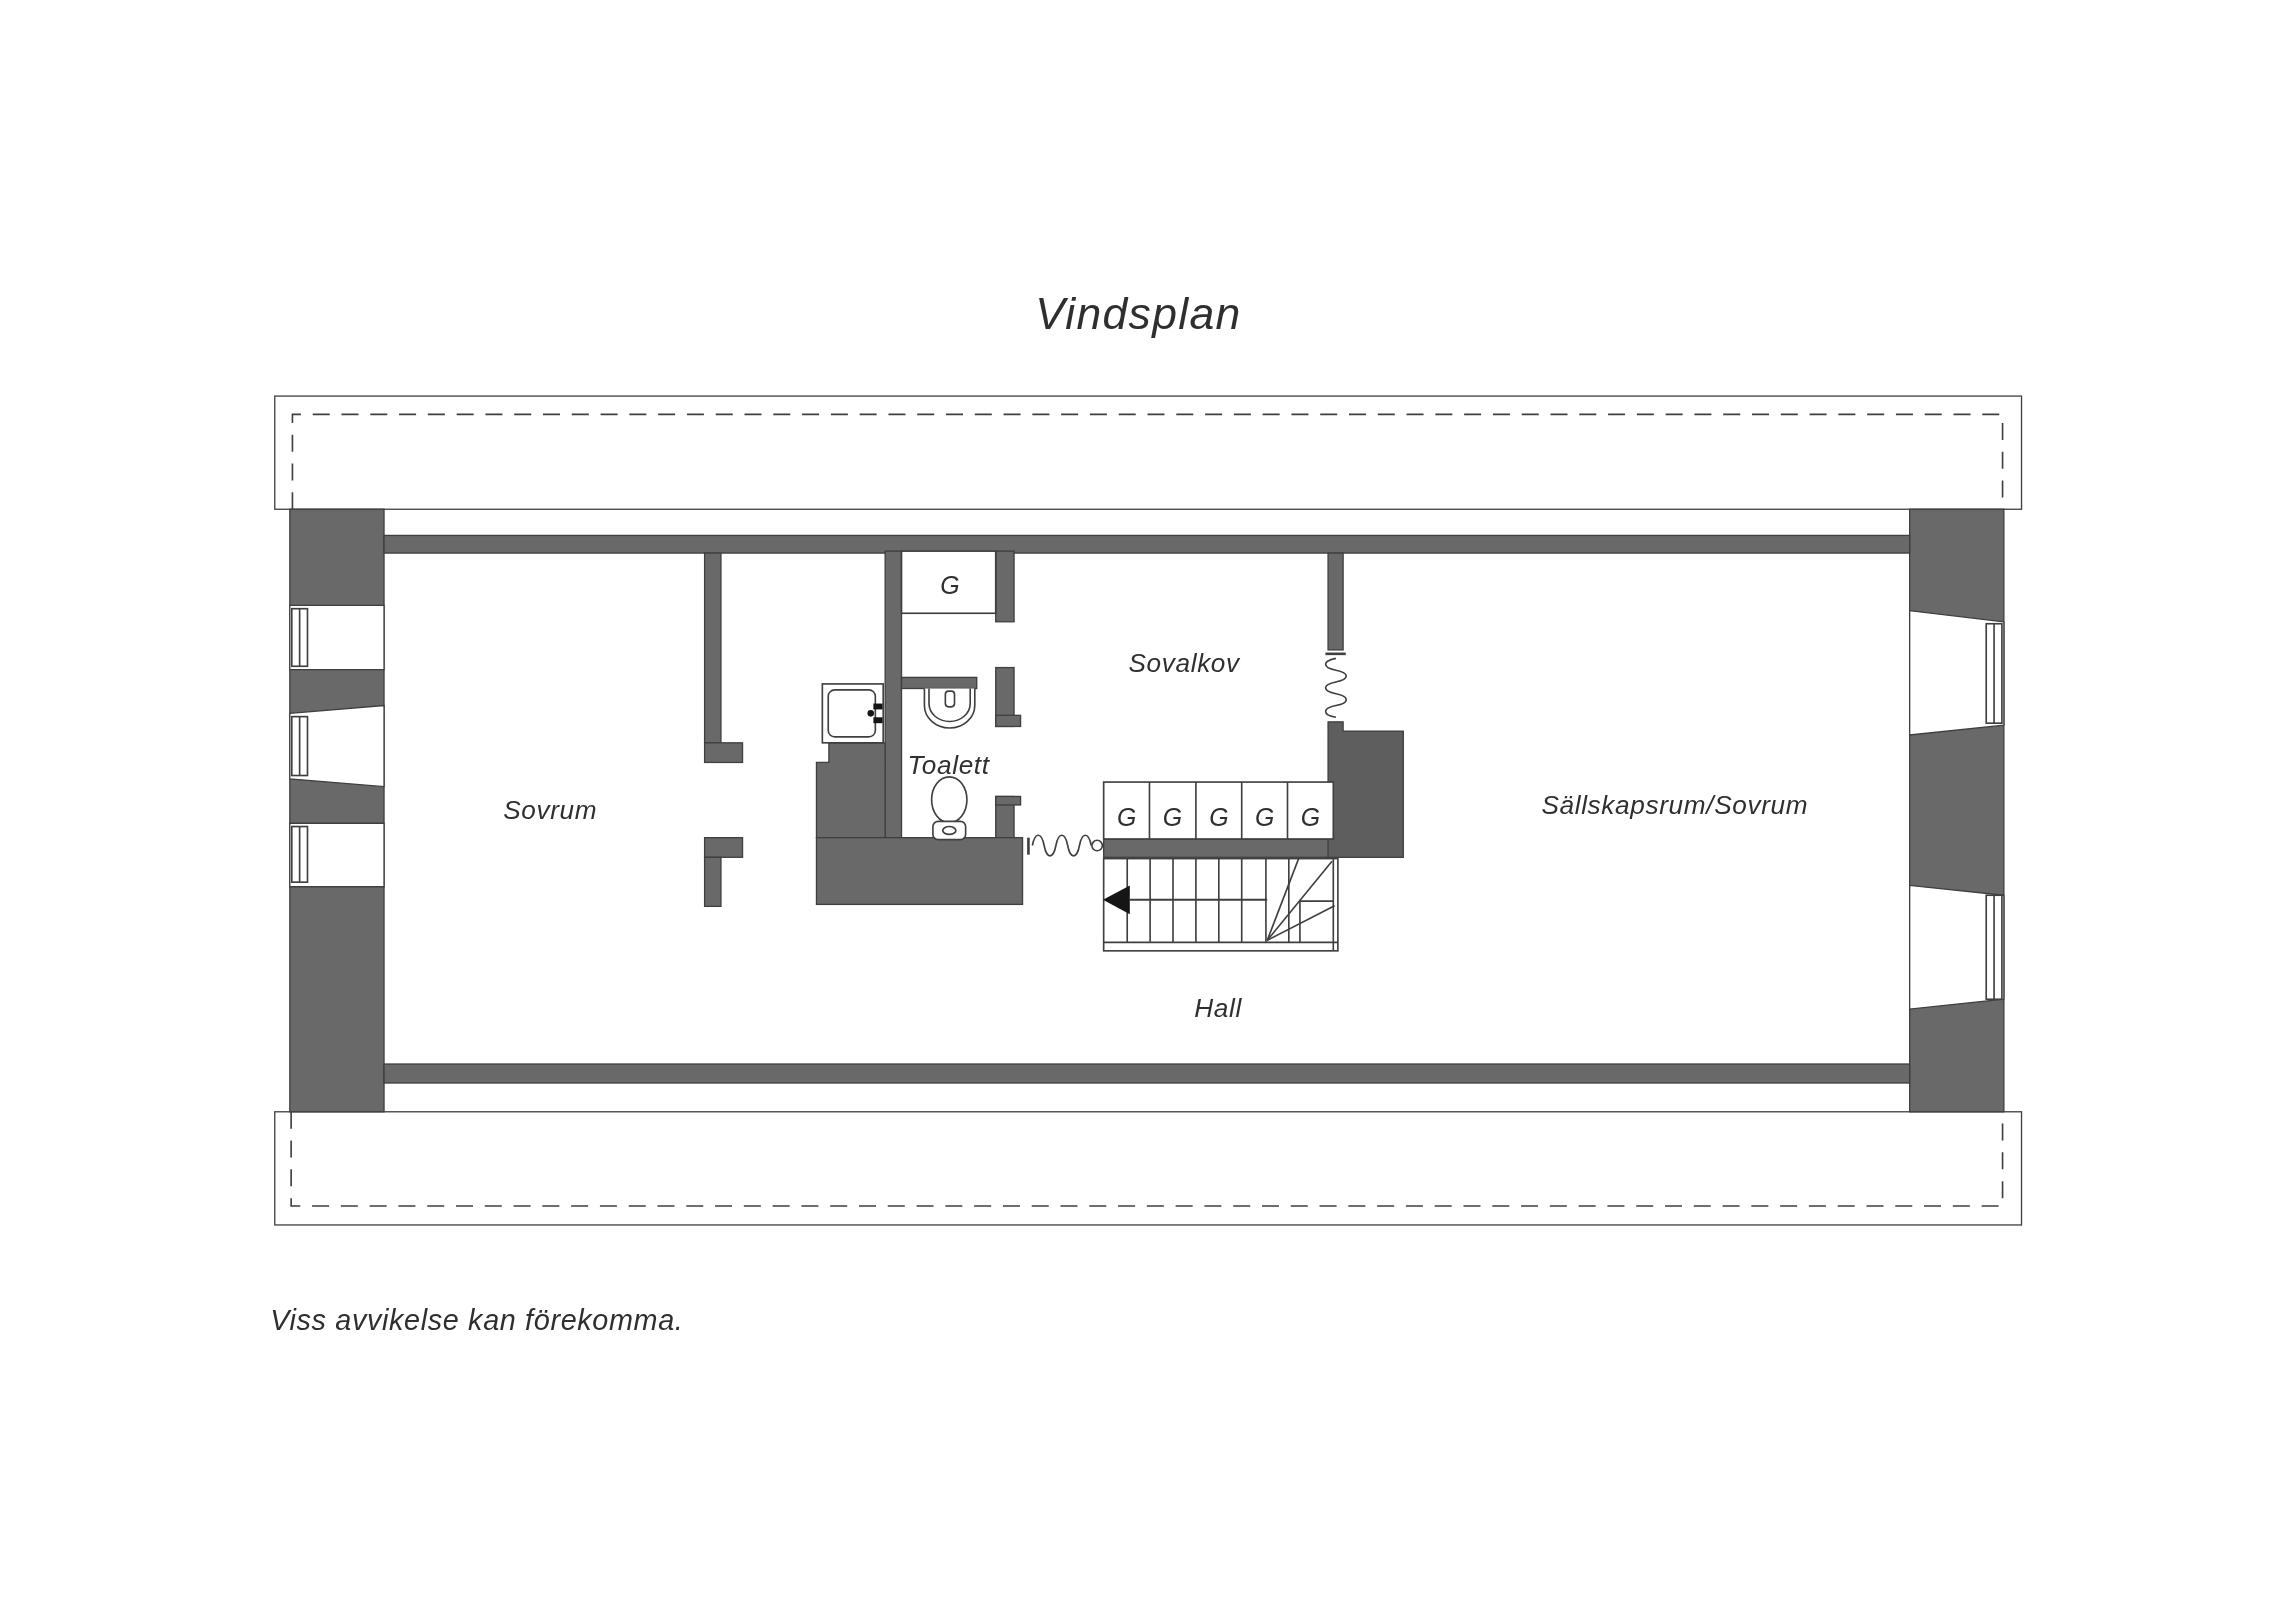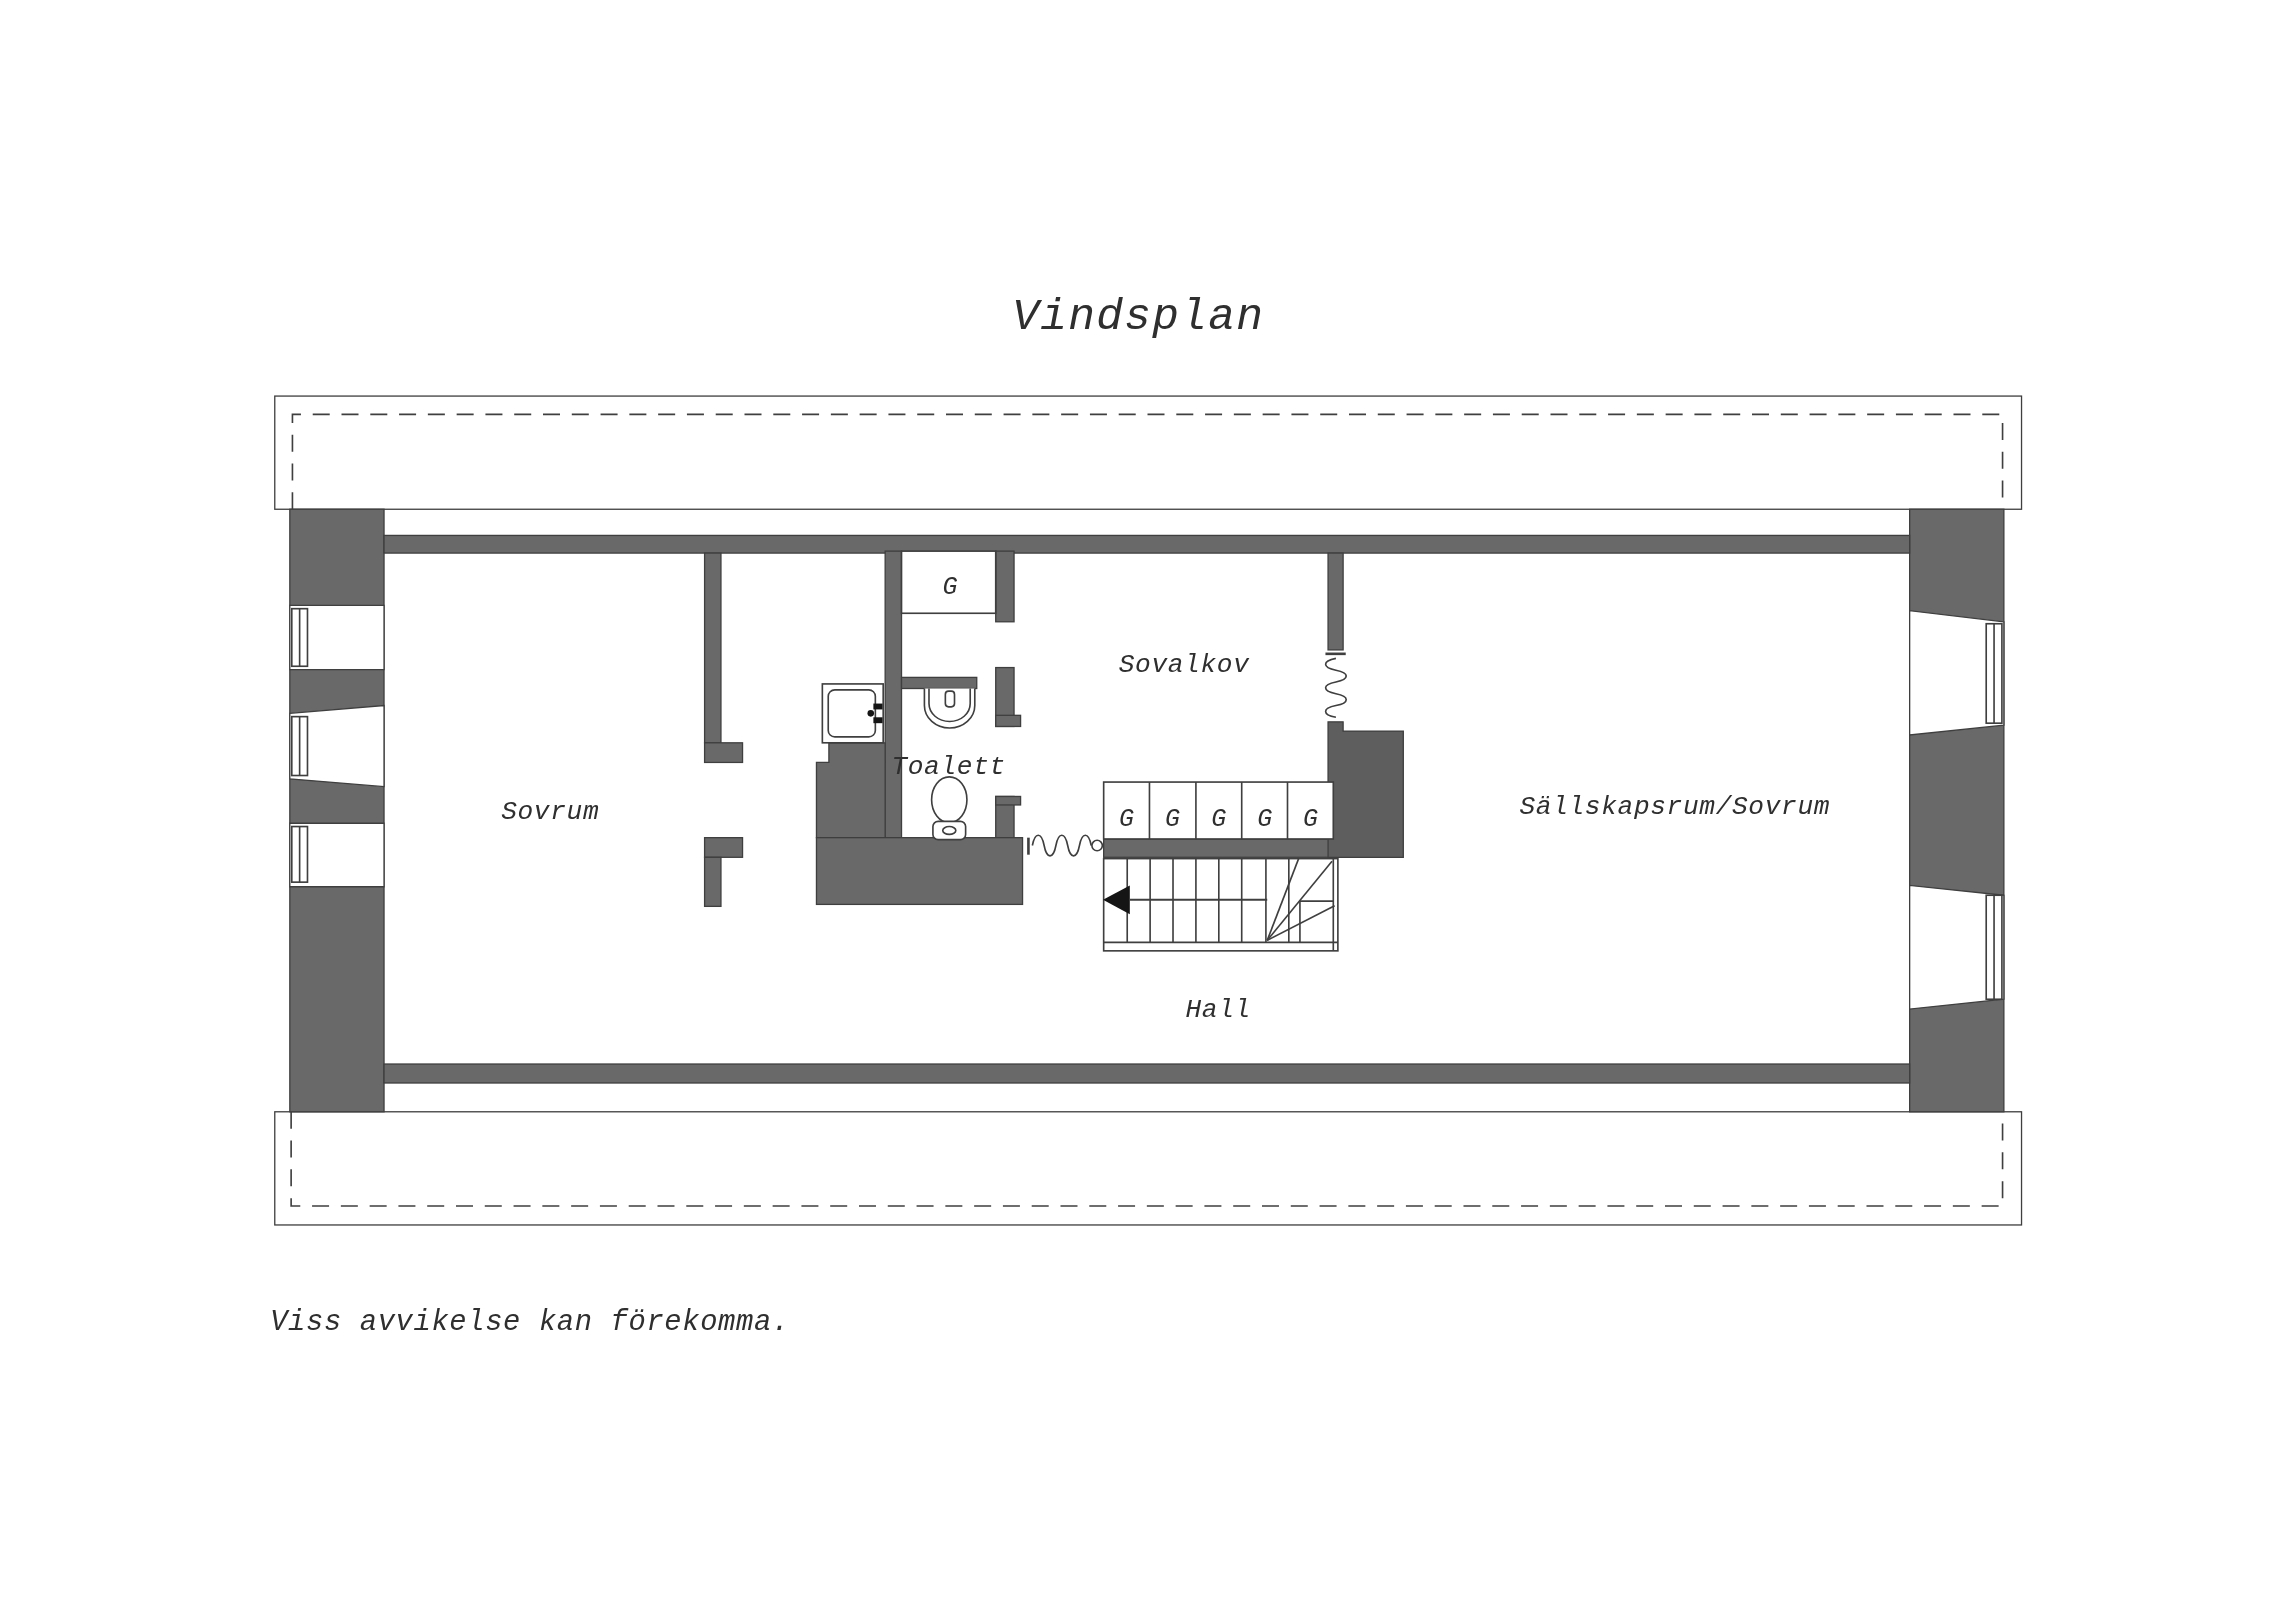--- a/index.html
+++ b/index.html
@@ -1,21 +1,21 @@
 <!DOCTYPE html>
 <html style="--color-background: #ffffff; --color-wall: #696969; --color-wall_dark: #5e5e5e; --color-line: #3f3f3f; --color-text: #2f2f2f;font-size:10.5px"><head>
 <meta charset="utf-8">
 <style>
   html, body { margin: 0; padding: 0; overflow: hidden; }
   .page {
     position: relative;
     width: 2104px;
     height: 1623px;
     background: var(--color-background, #ffffff);
-    font-family: Liberation Mono, monospace;
+    font-family: Liberation Sans, sans-serif;
   }
   .plan-svg { position: absolute; left: 0; top: 0; }
 
   .wall       { fill: var(--color-wall, #696969); stroke: var(--color-line, #3f3f3f); stroke-width: 2; }
   .wall-dark  { fill: var(--color-wall_dark, #5e5e5e); stroke: var(--color-line, #3f3f3f); stroke-width: 2; }
   .thin       { fill: none; stroke: var(--color-line, #3f3f3f); stroke-width: 2.5; }
   .white-box  { fill: #ffffff; stroke: var(--color-line, #3f3f3f); stroke-width: 2.5; }
   .opening    { fill: #ffffff; stroke: var(--color-line, #3f3f3f); stroke-width: 2; }
   .dash       { fill: none; stroke: var(--color-line, #3f3f3f); stroke-width: 2.5; stroke-dasharray: 26 18; }
   .blk        { fill: #151515; stroke: none; }

